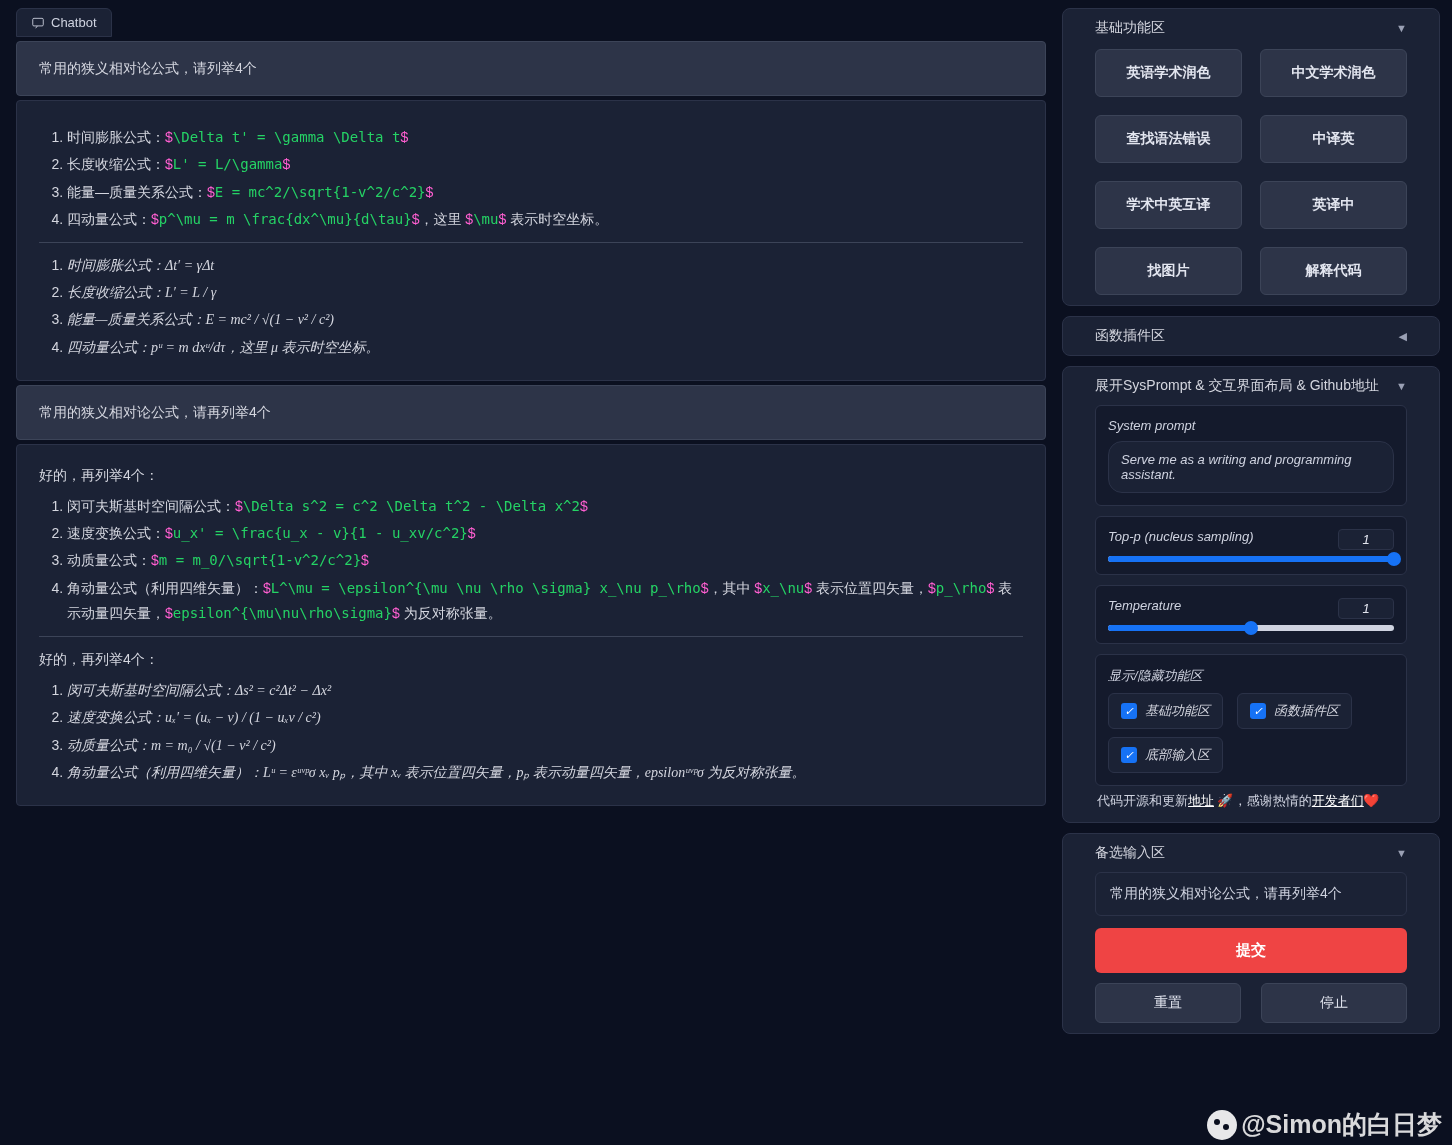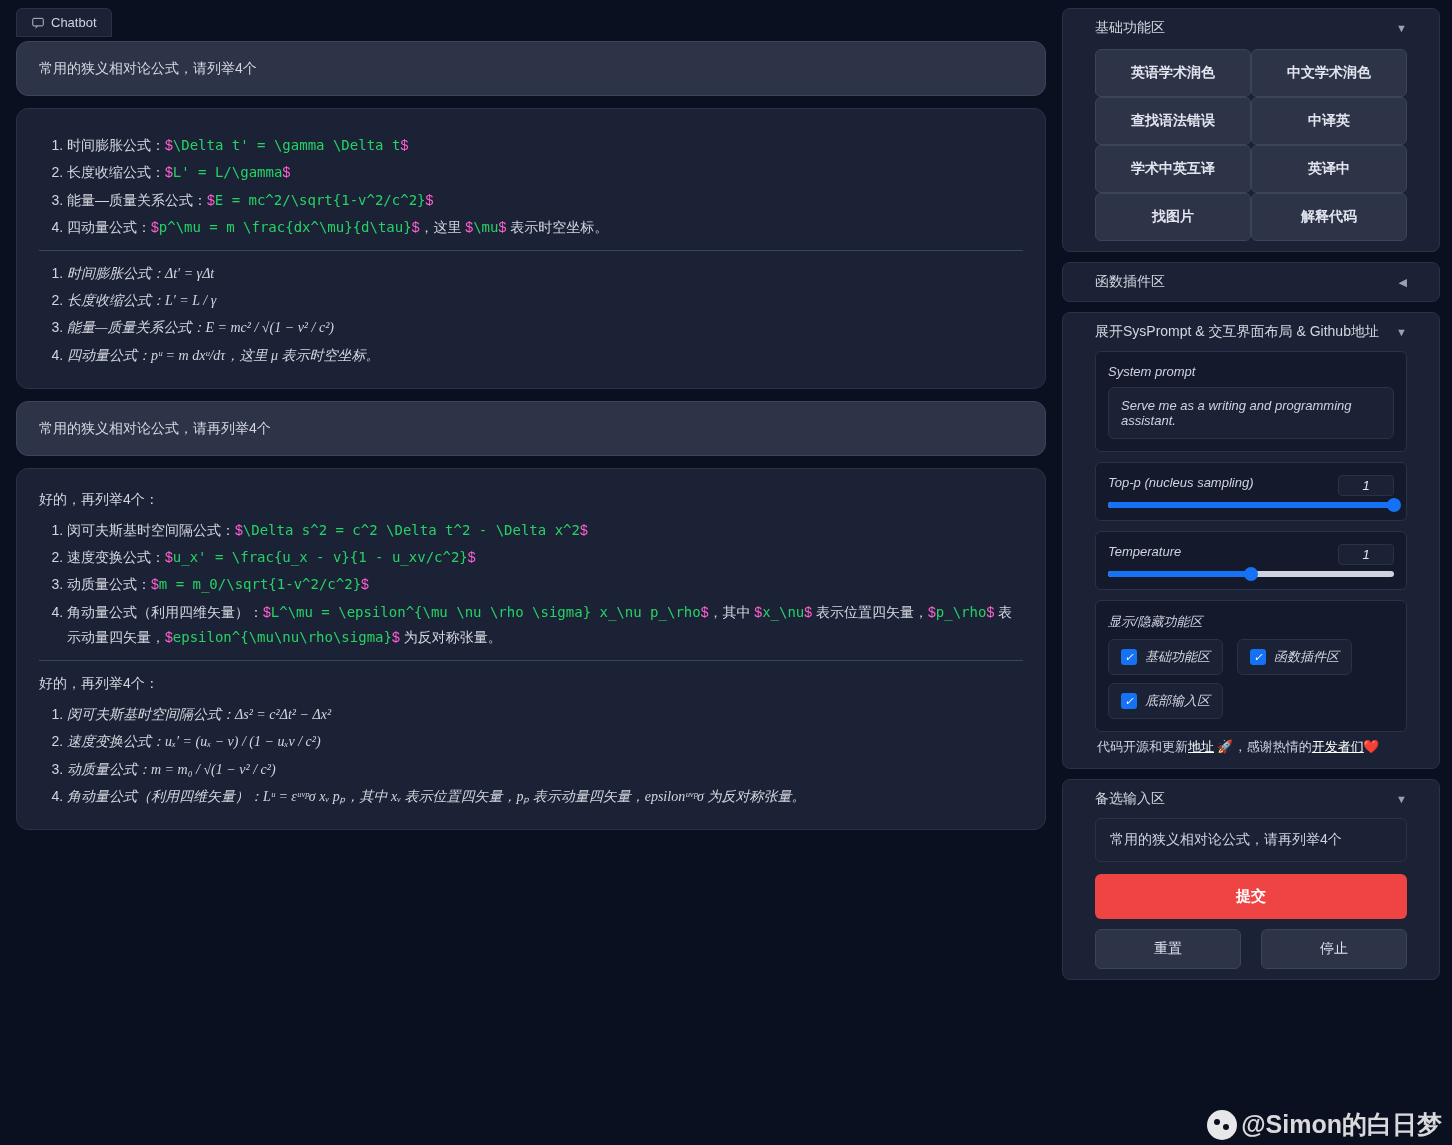--- a/index.html
+++ b/index.html
@@ -35,22 +35,22 @@
     border: 1px solid #2b3248;
     border-radius: 6px 6px 0 0;
     padding: 6px 14px;
     font-size: 13px;
     color: #cfd3e0;
   }
   .tab svg { width: 14px; height: 14px; stroke: #cfd3e0; fill: none; stroke-width: 1.5; }
   .msg {
     background: #1b2235;
     border: 1px solid #2b3248;
-    border-radius: 12px;
-    margin-bottom: 12px;
+    border-radius: 4px;
+    margin-bottom: 4px;
     padding: 18px 22px;
     line-height: 1.8;
   }
   .msg.user {
     background: #2d3448;
     border-color: #3c4458;
     padding: 14px 22px;
   }
   .msg ol { padding-left: 28px; margin-top: 6px; }
   .msg ol li { margin: 2px 0; }
@@ -71,21 +71,21 @@
     align-items: center;
     font-size: 14px;
     font-weight: 500;
     color: #d4d6df;
     cursor: pointer;
   }
   .caret { font-size: 11px; color: #9aa0b4; }
   .btn-grid {
     display: grid;
     grid-template-columns: 1fr 1fr;
-    gap: 0;
+    gap: 18px;
     margin-top: 12px;
   }
   .fn-btn {
     background: #2d3448;
     border: 1px solid #3c4458;
     color: #e2e5ef;
     font-weight: 600;
     font-size: 14px;
     padding: 14px 0;
     border-radius: 6px;
@@ -97,21 +97,21 @@
     border: 1px solid #2b3248;
     border-radius: 6px;
     padding: 12px;
     margin-top: 10px;
     font-style: italic;
   }
   .lbl { font-size: 13px; color: #cfd3e0; margin-bottom: 8px; }
   .sysprompt-box {
     background: #1b2235;
     border: 1px solid #2b3248;
-    border-radius: 6px;
+    border-radius: 14px;
     padding: 10px 12px;
     font-size: 13px;
     color: #cfd3e0;
   }
   .slider-row { display: flex; justify-content: space-between; align-items: flex-start; margin-bottom: 6px; }
   .numbox {
     background: #1b2235;
     border: 1px solid #2b3248;
     border-radius: 4px;
     width: 56px;

